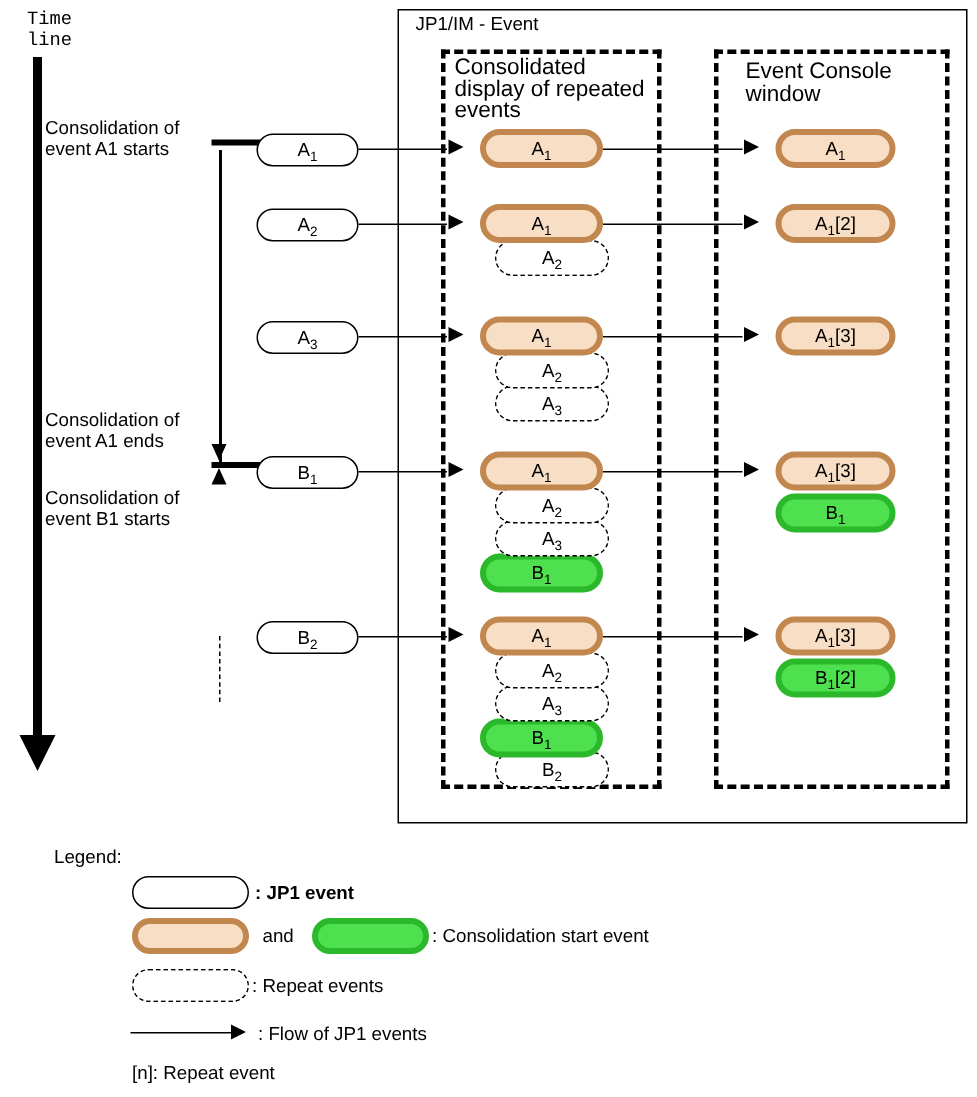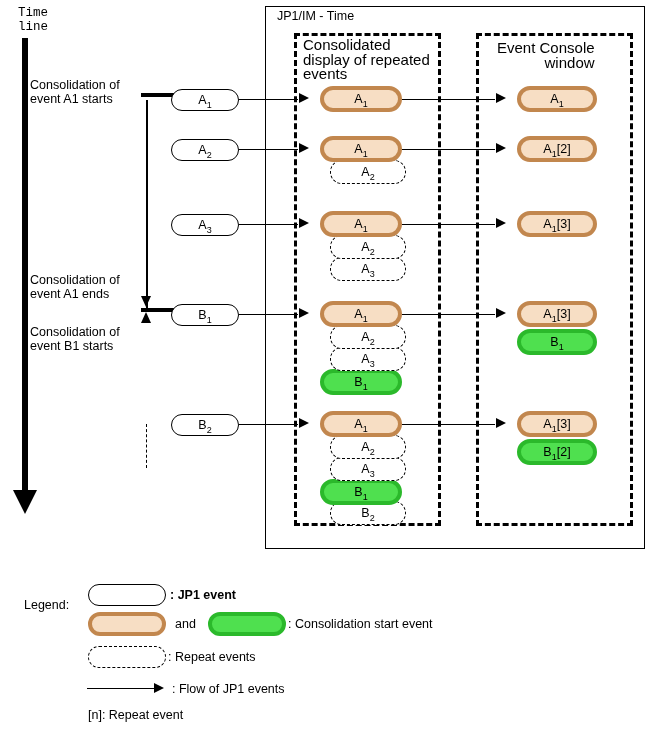--- a/index.html
+++ b/index.html
@@ -55,24 +55,24 @@
 
   
   #jp1im-box{left:265px;top:6px;width:380px;height:543px;
       border:1.4px solid #000;box-sizing:border-box;background:transparent;}
   #jp1im-title{left:277px;top:9px;}
 
   .dashed-box{border:3.5px dashed #000;box-sizing:border-box;background:transparent;}
   #consolidated-box{left:294px;top:33px;width:147px;height:493px;}
   #console-box{left:476px;top:33px;width:157px;height:493px;}
   #consolidated-title{left:303px;top:38px;}
-  #console-title{left:497px;top:41px;text-align:right;}
-
-  
-  #legend-label{left:24px;top:564px;margin-top:34px;}
+  #console-title{left:497px;top:41px;}
+
+  
+  #legend-label{left:36px;top:564px;}
   .legend-text{font-size:12.5px;white-space:nowrap;}
   #legend-arrow-line{left:87px;top:688px;width:68px;height:1.3px;background:#000;}
   #legend-arrow-head{left:154px;top:683px;}
 </style>
 </head>
 <body>
 
 <div class="abs txt" id="timeline-title" style="left:18px;top:6px;font-family:Liberation Mono, monospace;">Time
 line</div>
 <div class="abs" id="timeline-shaft"></div>
@@ -87,21 +87,21 @@
 
 <div class="abs" id="span-line"></div>
 <div class="abs" id="span-line-dash"></div>
 <div class="abs" id="span-arrow-down"></div>
 <div class="abs" id="span-arrow-up"></div>
 
 <div class="abs tick" style="left:141px;top:93px;width:34px;"></div>
 <div class="abs tick" style="left:141px;top:308px;width:34px;"></div>
 
 <div class="abs" id="jp1im-box"></div>
-<div class="abs txt" id="jp1im-title">JP1/IM - Time</div>
+<div class="abs txt" id="jp1im-title">JP1/IM - Event</div>
 
 <div class="abs dashed-box" id="consolidated-box"></div>
 <div class="abs txt-sm" id="consolidated-title">Consolidated
 display of repeated
 events</div>
 
 <div class="abs dashed-box" id="console-box"></div>
 <div class="abs txt-sm" id="console-title">Event Console
 window</div>
 

